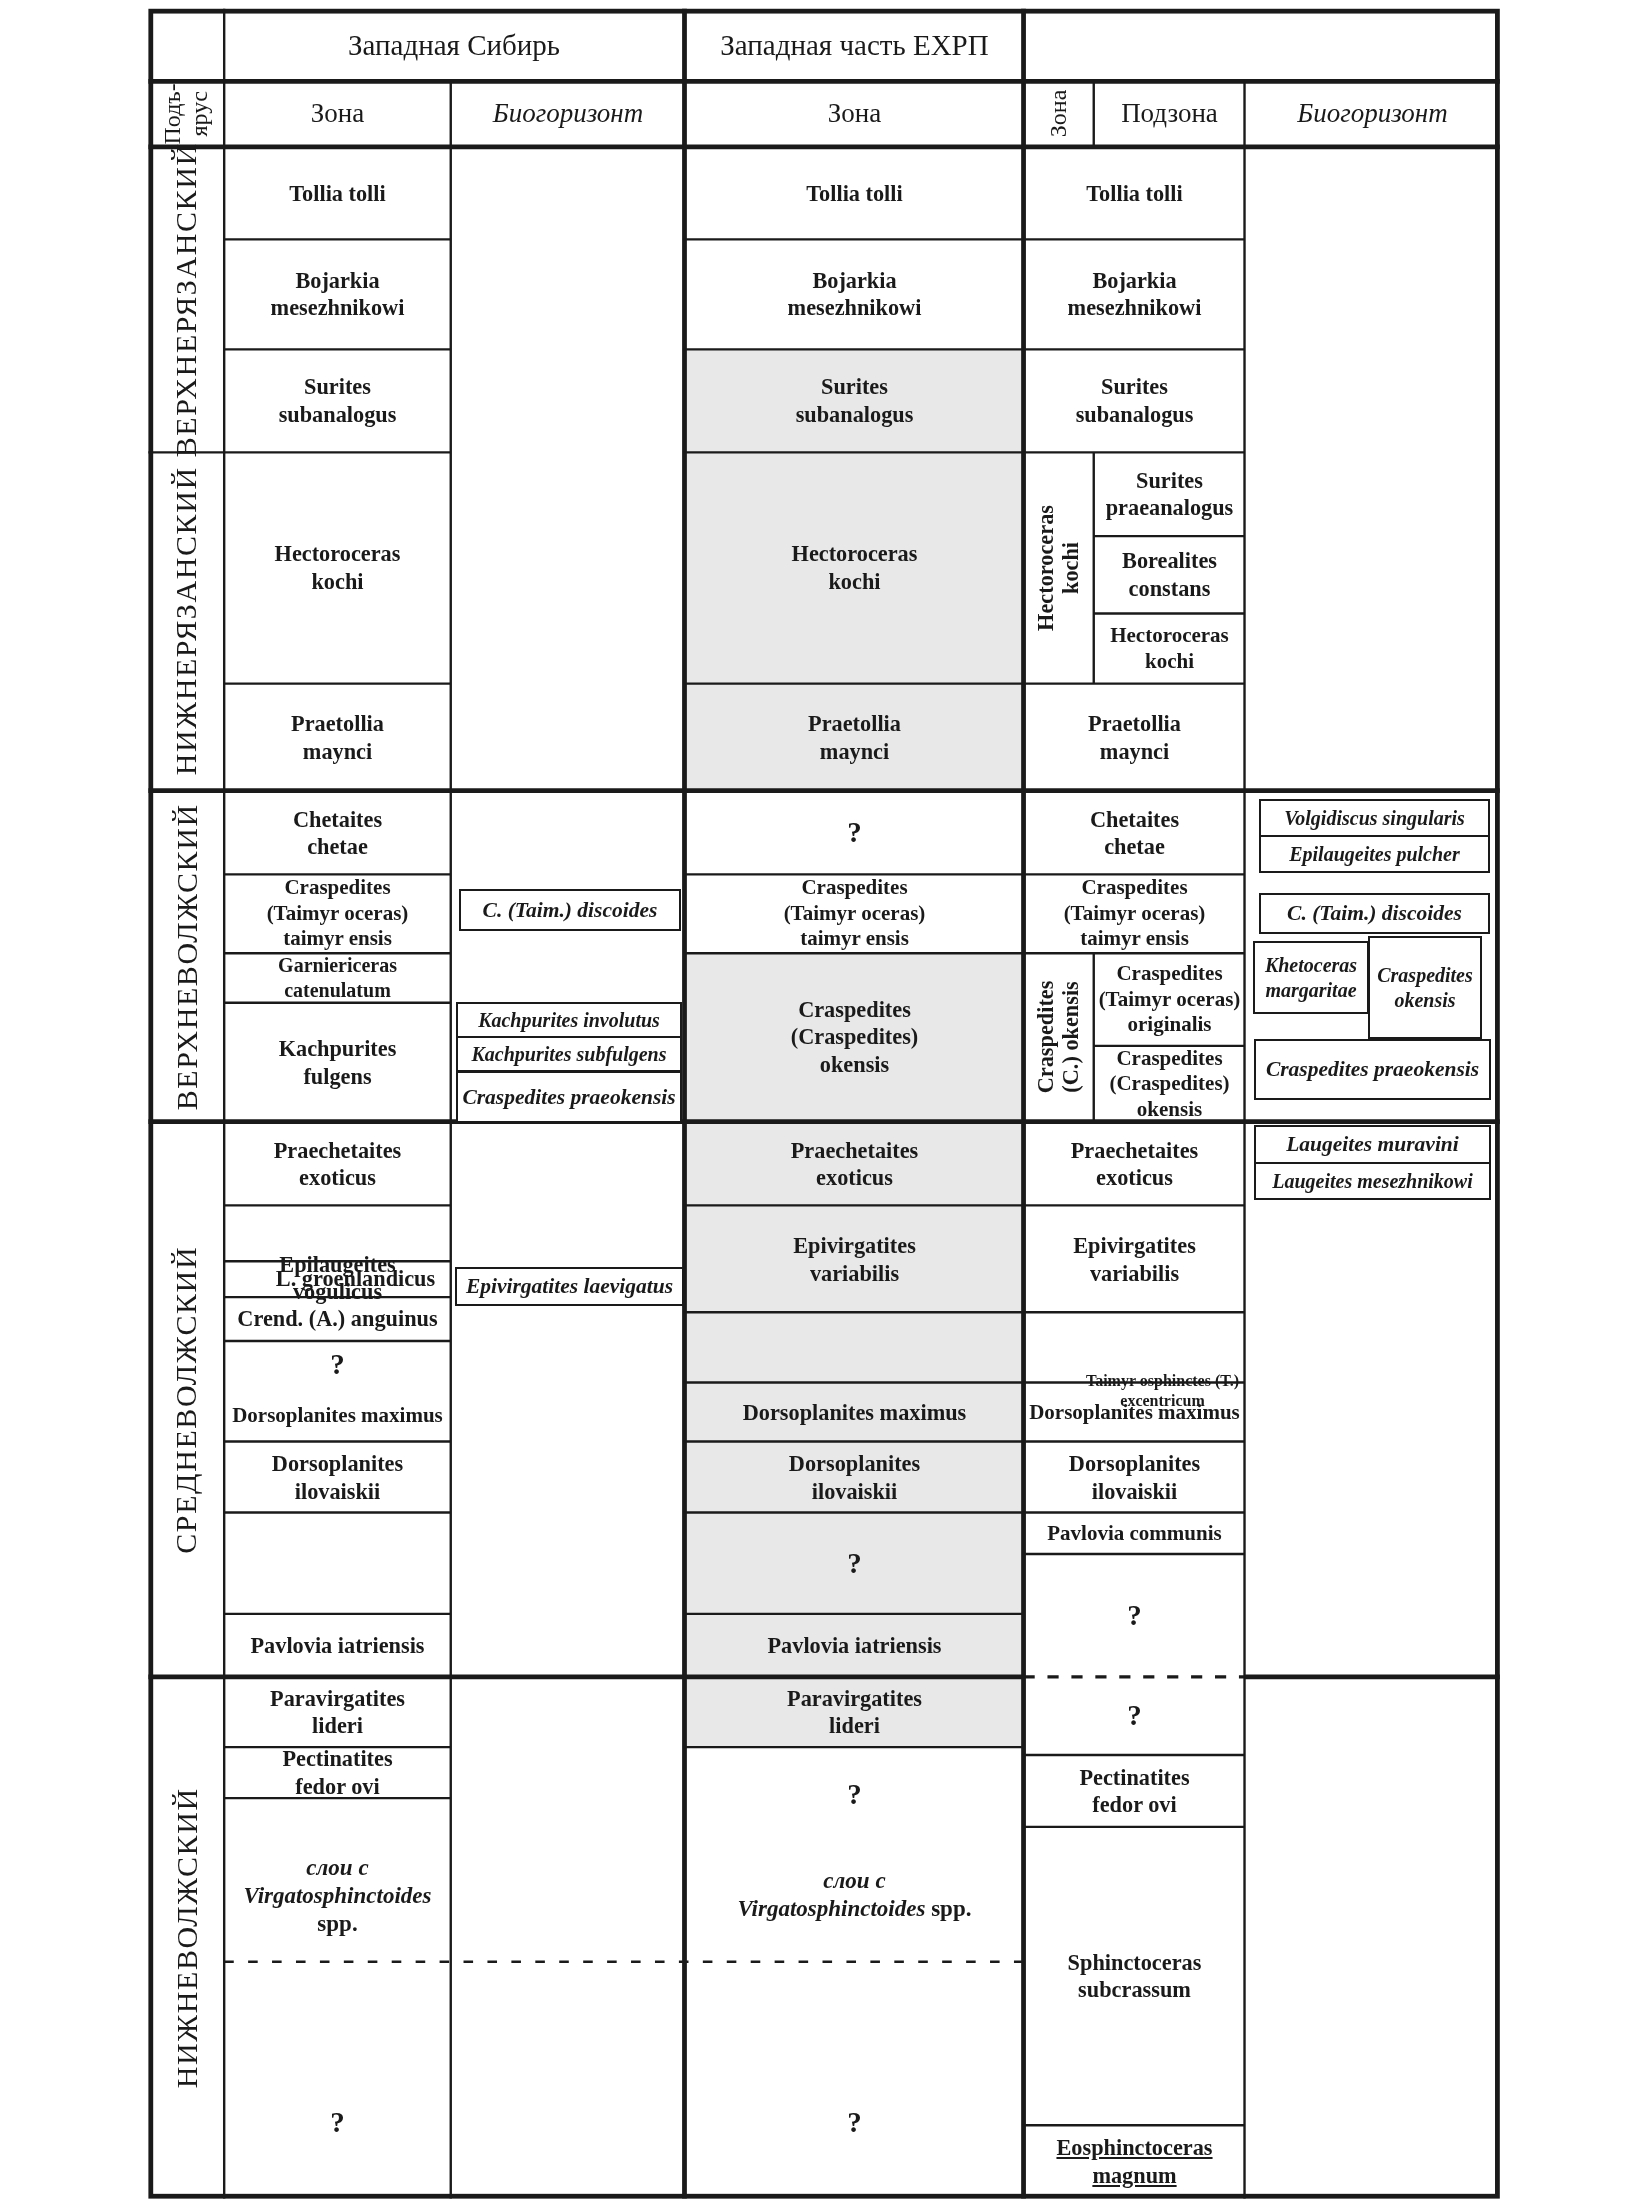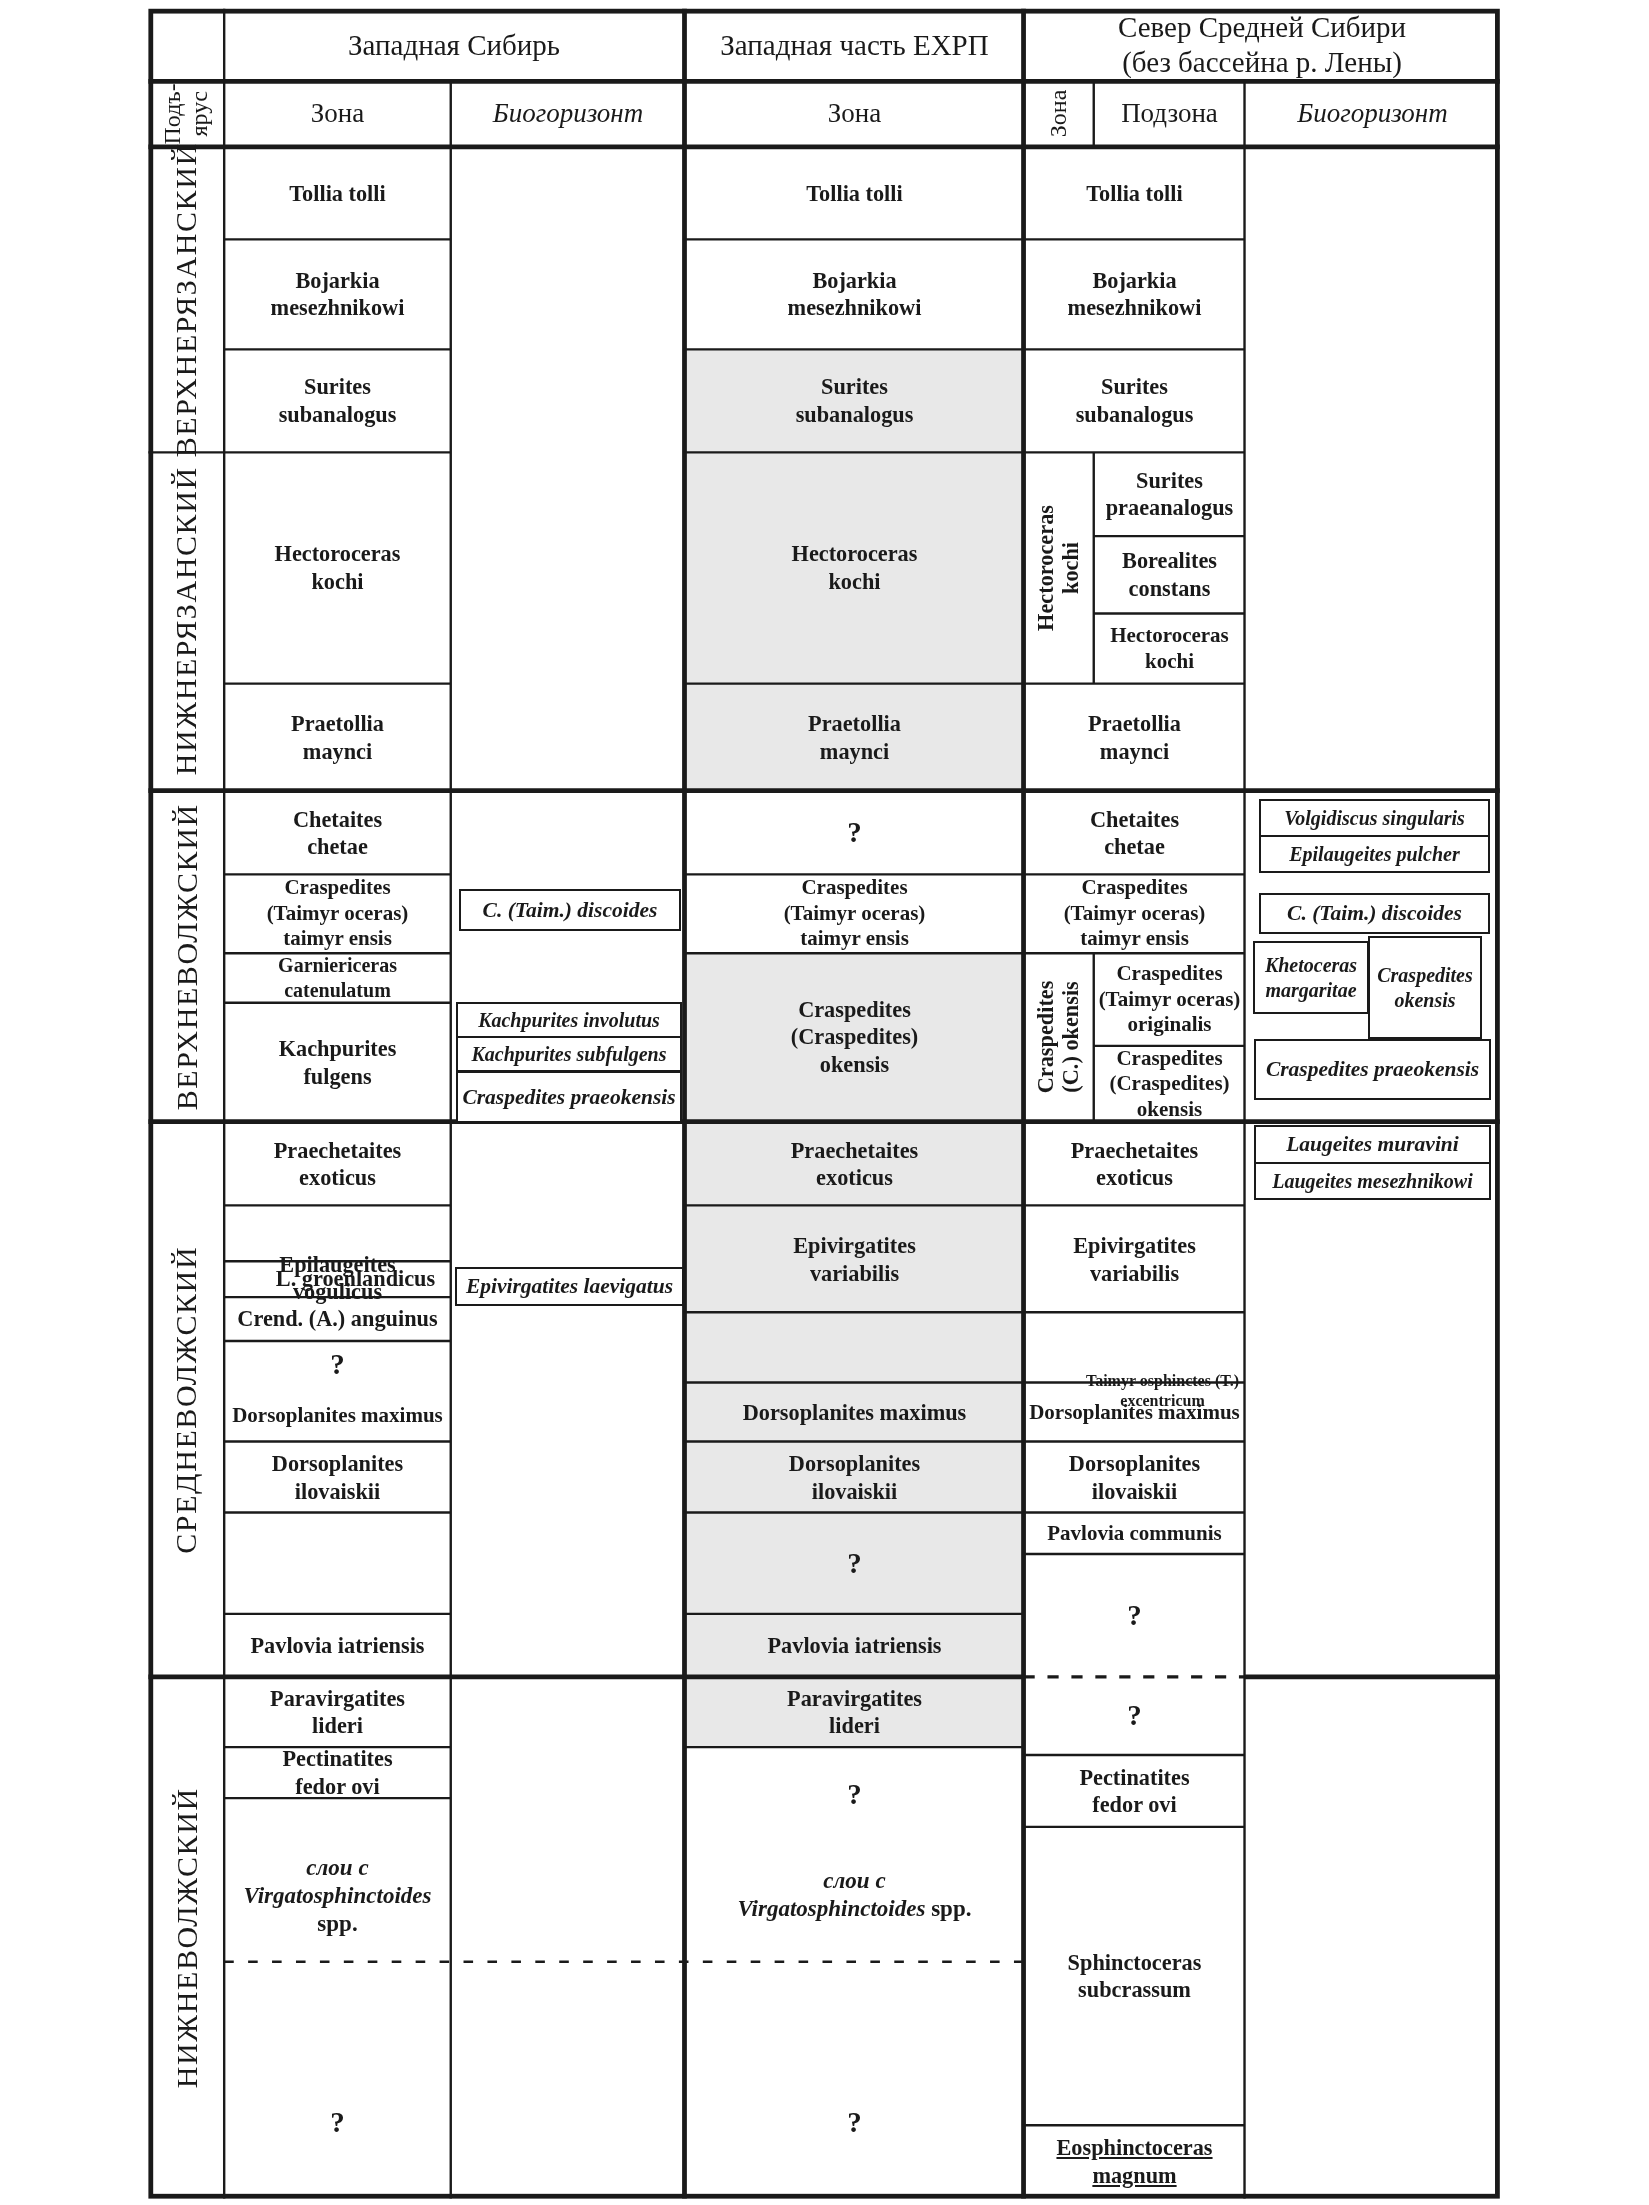--- a/index.html
+++ b/index.html
@@ -82,22 +82,20 @@
       <line x1="281" y1="2254" x2="565" y2="2254" stroke-width="3"></line>
       <line x1="1283" y1="2200" x2="1560" y2="2200" stroke-width="3"></line>
       <line x1="1283" y1="2290" x2="1560" y2="2290" stroke-width="3"></line>
       <line x1="281" y1="2459" x2="1283" y2="2459" stroke-width="3" stroke-dasharray="12 18"></line>
       <line x1="1283" y1="2664" x2="1560" y2="2664" stroke-width="3"></line>
     </g>
   </svg>
 
   <div class="hd" style="left:224px;top:8.8px;width:460px;height:73px;">Западная Сибирь</div>
   <div class="hd" style="left:685px;top:8.8px;width:339px;height:73px;">Западная часть ЕХРП</div>
-  <div class="hd" style="left:1024px;top:8.8px;width:476px;height:73px;">Север Средней Сибири
-(без бассейна р. Лены)</div>
 
   <div class="rcell shrot" style="left:148px;top:81px;width:76px;height:65px;"><span>Подъ-
 ярус</span></div>
   <div class="sh" style="left:224px;top:81px;width:227px;height:65px;">Зона</div>
   <div class="sh it" style="left:451px;top:81px;width:234px;height:65px;">Биогоризонт</div>
   <div class="sh" style="left:685px;top:81px;width:339px;height:65px;">Зона</div>
   <div class="rcell shrot" style="left:1024px;top:81px;width:70px;height:65px;"><span>Зона</span></div>
   <div class="sh" style="left:1094px;top:81px;width:151px;height:65px;">Подзона</div>
   <div class="sh it" style="left:1245px;top:81px;width:255px;height:65px;">Биогоризонт</div>
 

